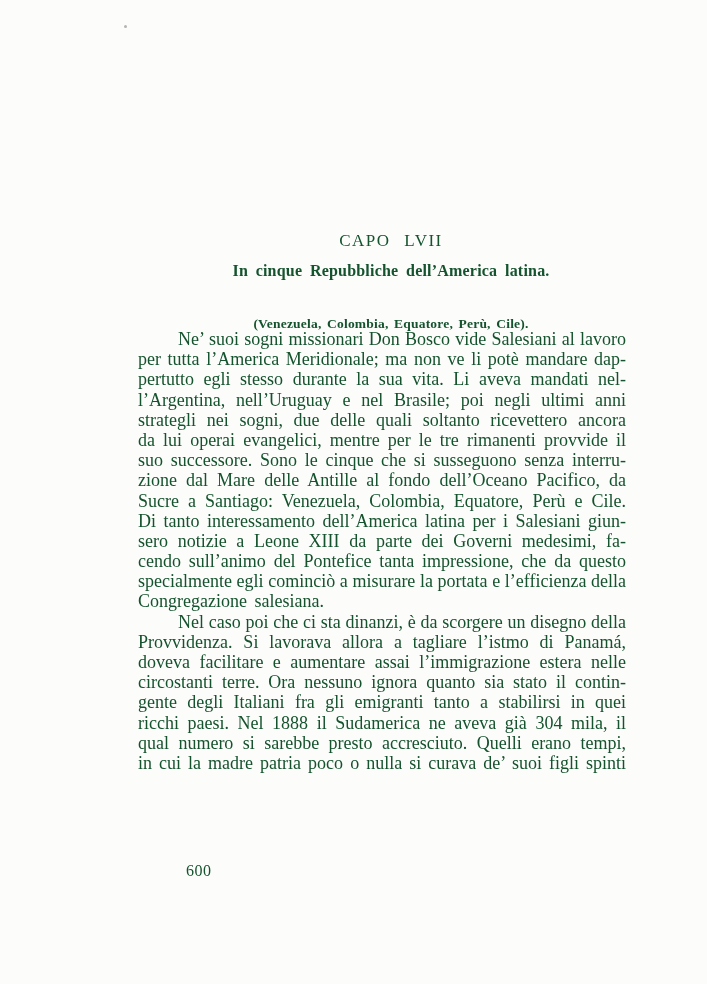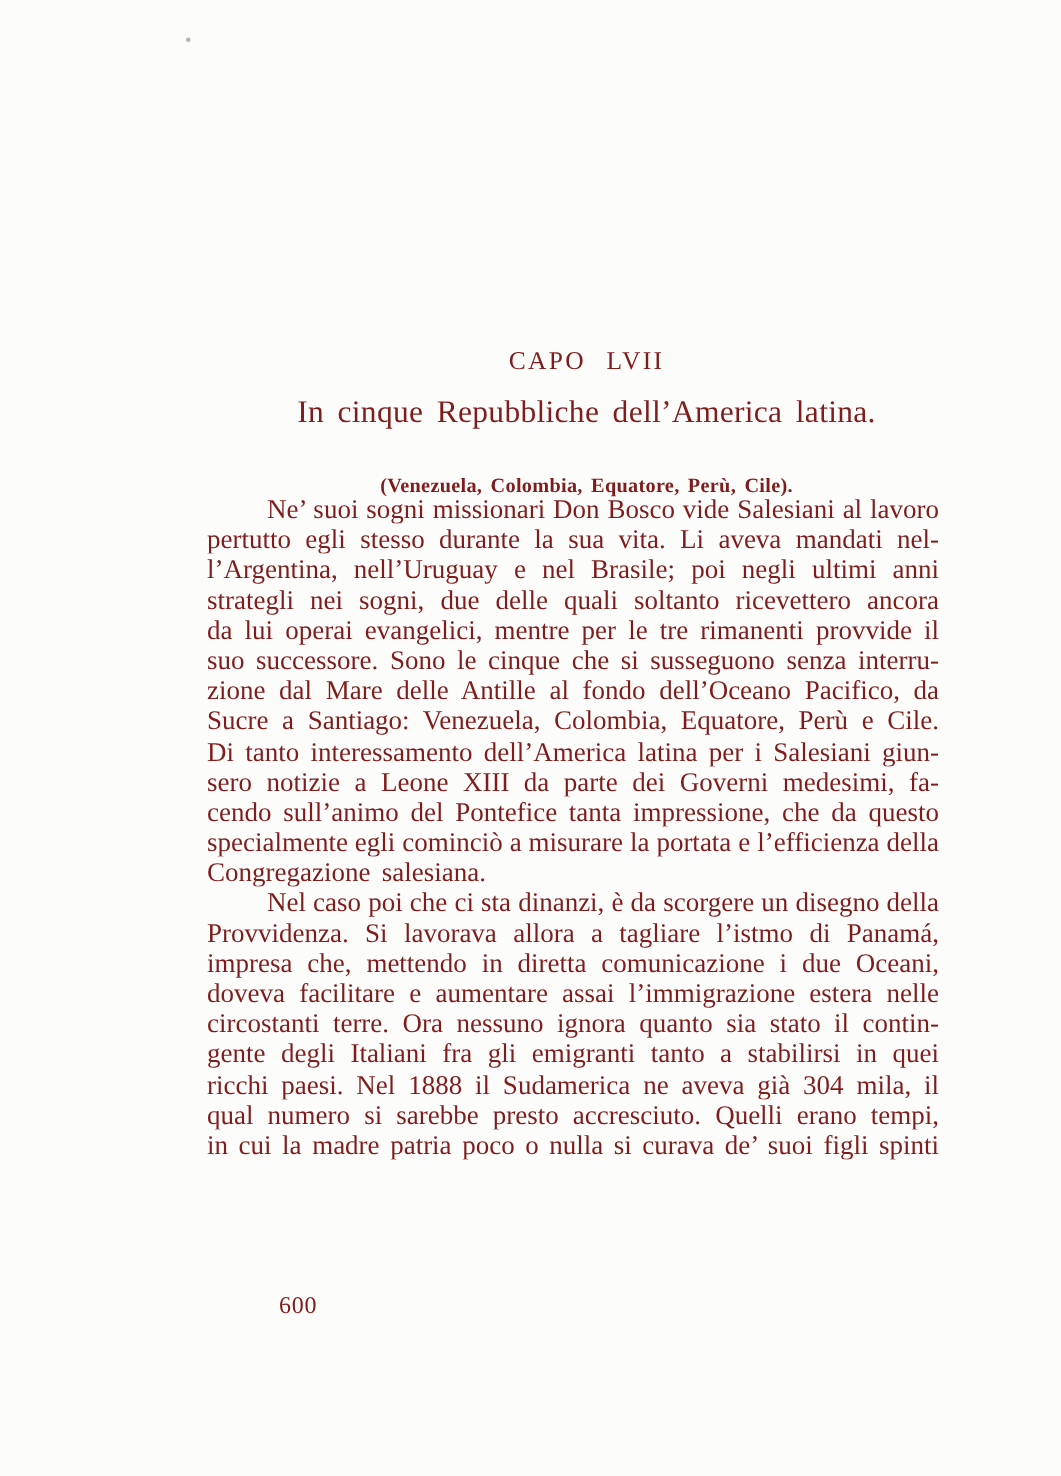--- a/index.html
+++ b/index.html
@@ -6,21 +6,21 @@
     margin: 0;
     padding: 0;
     background: #ffffff;
   }
   .scan-page {
     position: relative;
     width: 707px;
     height: 984px;
     background: #fcfcfb;
     font-family: "Liberation Serif", "DejaVu Serif", serif;
-    color: #7f1d1d;
+    color: #14532d;
     overflow: hidden;
   }
   .headings {
     position: absolute;
     left: 142px;
     top: 0;
     width: 498px;
     text-align: center;
   }
   .chapter-heading {
@@ -30,22 +30,22 @@
     width: 100%;
     font-size: 17px;
     letter-spacing: 1.5px;
     word-spacing: 8px;
   }
   .chapter-title {
     position: absolute;
     top: 262px;
     left: 0;
     width: 100%;
-    font-weight: normal;
-    font-size: 21px;
+    font-weight: bold;
+    font-size: 16px;
     word-spacing: 3.5px;
     letter-spacing: 0.2px;
   }
   .chapter-subtitle {
     position: absolute;
     top: 290px;
     left: 0;
     width: 100%;
     font-weight: bold;
     font-size: 13.5px;
@@ -101,35 +101,35 @@
   <span class="scan-speck"></span>
 
   <div class="headings">
     <div class="chapter-heading">CAPO LVII</div>
     <div class="chapter-title">In cinque Repubbliche dell’America latina.</div>
     <div class="chapter-subtitle">(Venezuela, Colombia, Equatore, Perù, Cile).</div>
   </div>
 
   <div class="body-text">
       <div class="line indent">Ne’ suoi sogni missionari Don Bosco vide Salesiani al lavoro</div>
+      <div class="line">per tutta l’America Meridionale; ma non ve li potè mandare dap-</div>
       <div class="line">pertutto egli stesso durante la sua vita. Li aveva mandati nel-</div>
       <div class="line">l’Argentina, nell’Uruguay e nel Brasile; poi negli ultimi anni</div>
       <div class="line">strategli nei sogni, due delle quali soltanto ricevettero ancora</div>
       <div class="line">da lui operai evangelici, mentre per le tre rimanenti provvide il</div>
       <div class="line">suo successore. Sono le cinque che si susseguono senza interru-</div>
       <div class="line">zione dal Mare delle Antille al fondo dell’Oceano Pacifico, da</div>
       <div class="line">Sucre a Santiago: Venezuela, Colombia, Equatore, Perù e Cile.</div>
       <div class="line">Di tanto interessamento dell’America latina per i Salesiani giun-</div>
       <div class="line">sero notizie a Leone XIII da parte dei Governi medesimi, fa-</div>
       <div class="line">cendo sull’animo del Pontefice tanta impressione, che da questo</div>
       <div class="line">specialmente egli cominciò a misurare la portata e l’efficienza della</div>
       <div class="line nojust">Congregazione salesiana.</div>
       <div class="line indent">Nel caso poi che ci sta dinanzi, è da scorgere un disegno della</div>
       <div class="line">Provvidenza. Si lavorava allora a tagliare l’istmo di Panamá,</div>
-      <div class="line">impresa che, mettendo in diretta comunicazione i due Oceani,</div>
       <div class="line">doveva facilitare e aumentare assai l’immigrazione estera nelle</div>
       <div class="line">circostanti terre. Ora nessuno ignora quanto sia stato il contin-</div>
       <div class="line">gente degli Italiani fra gli emigranti tanto a stabilirsi in quei</div>
       <div class="line">ricchi paesi. Nel 1888 il Sudamerica ne aveva già 304 mila, il</div>
       <div class="line">qual numero si sarebbe presto accresciuto. Quelli erano tempi,</div>
       <div class="line">in cui la madre patria poco o nulla si curava de’ suoi figli spinti</div>
     </div>
 
   <div class="page-number">600</div>
 

